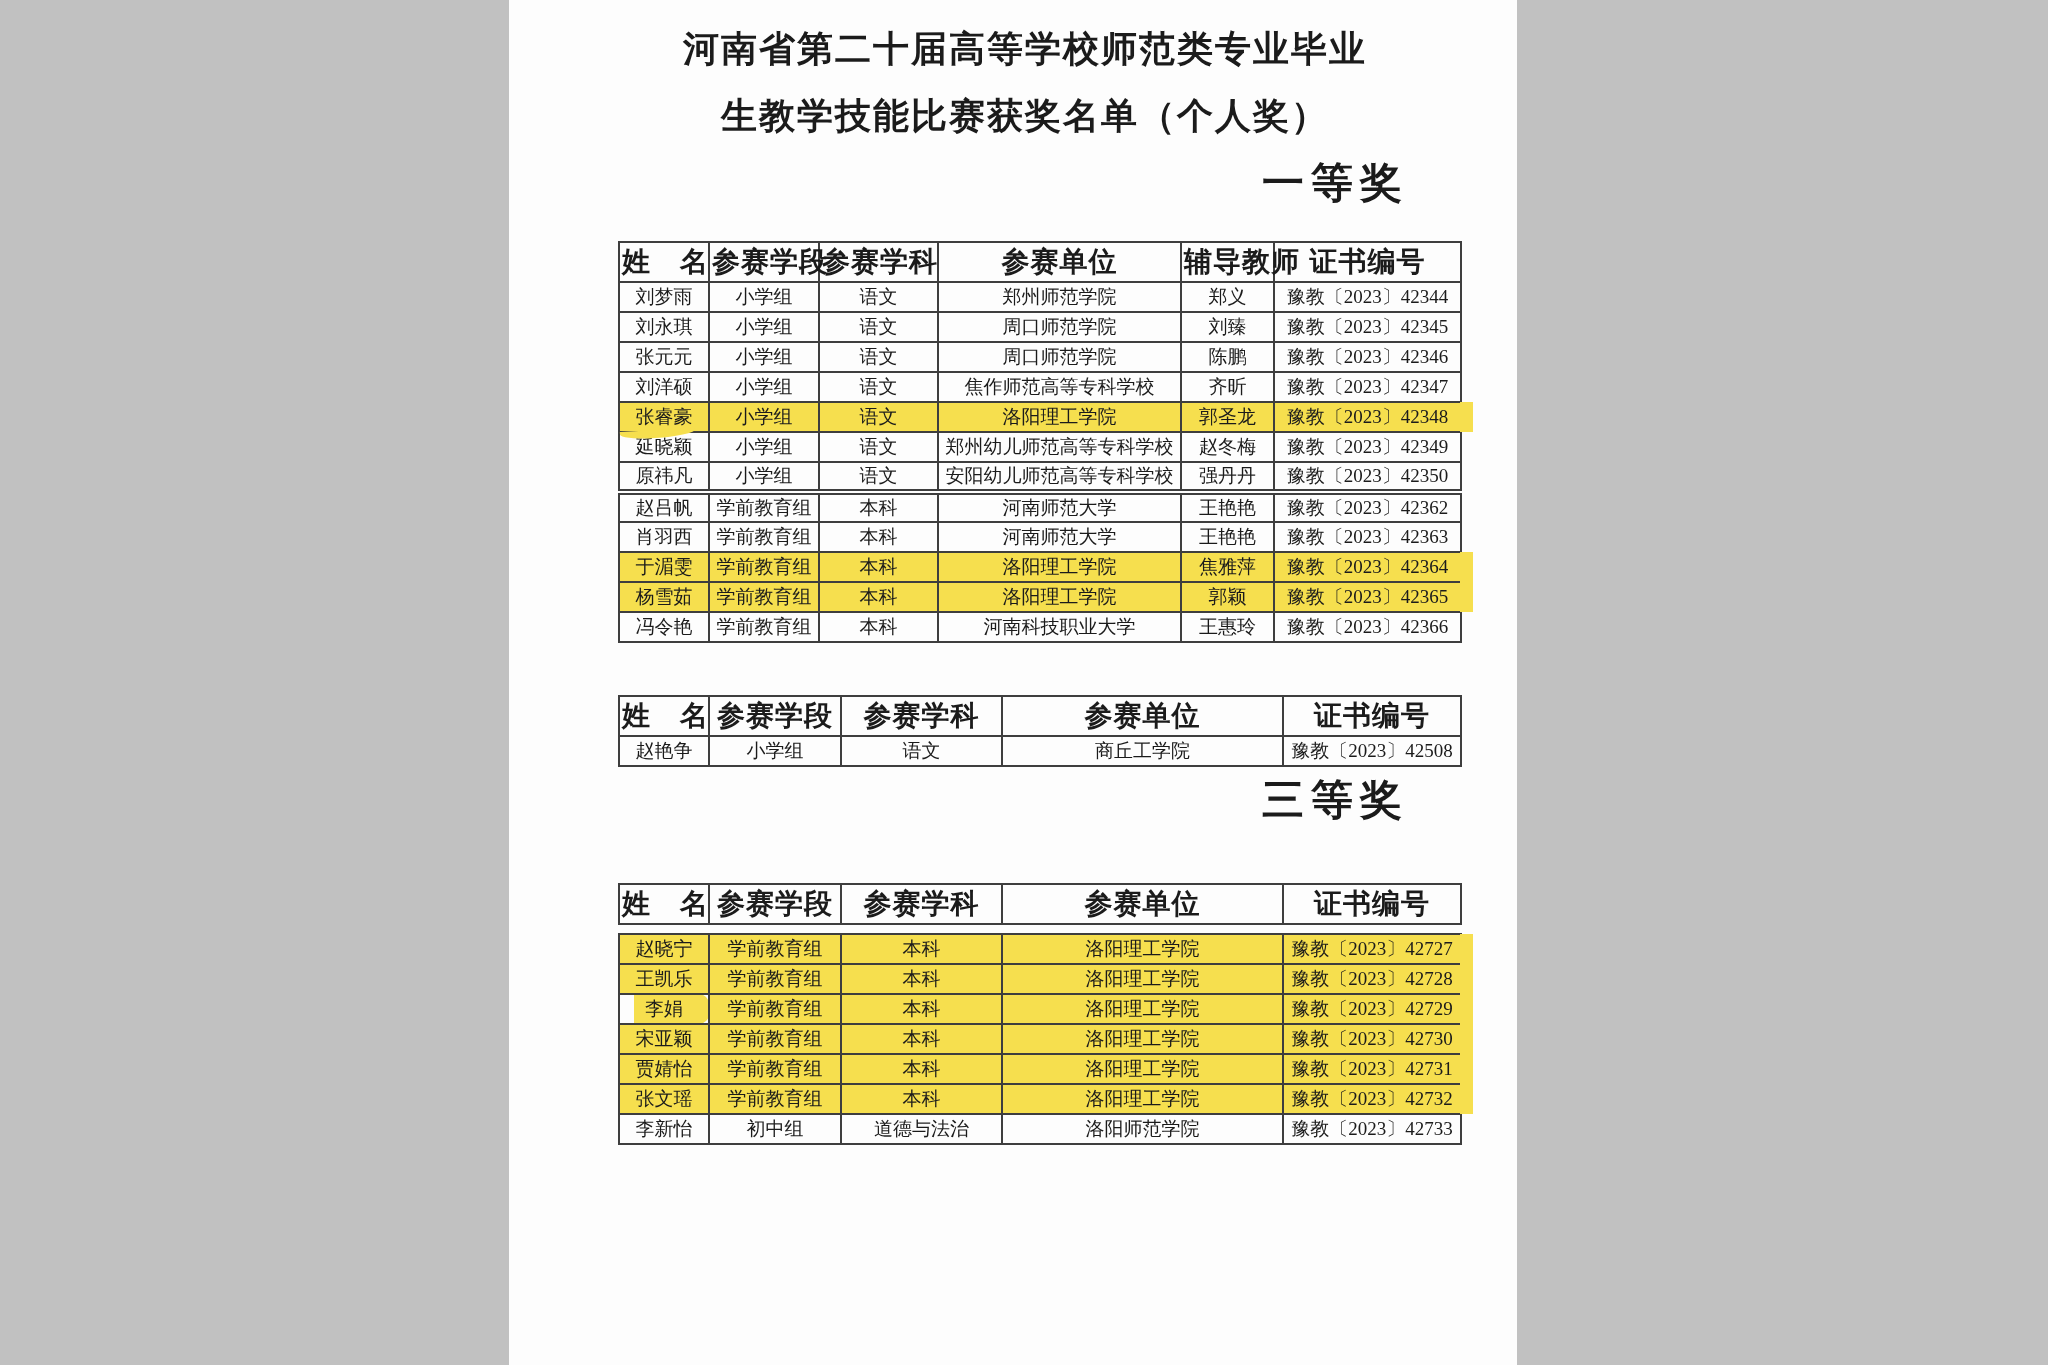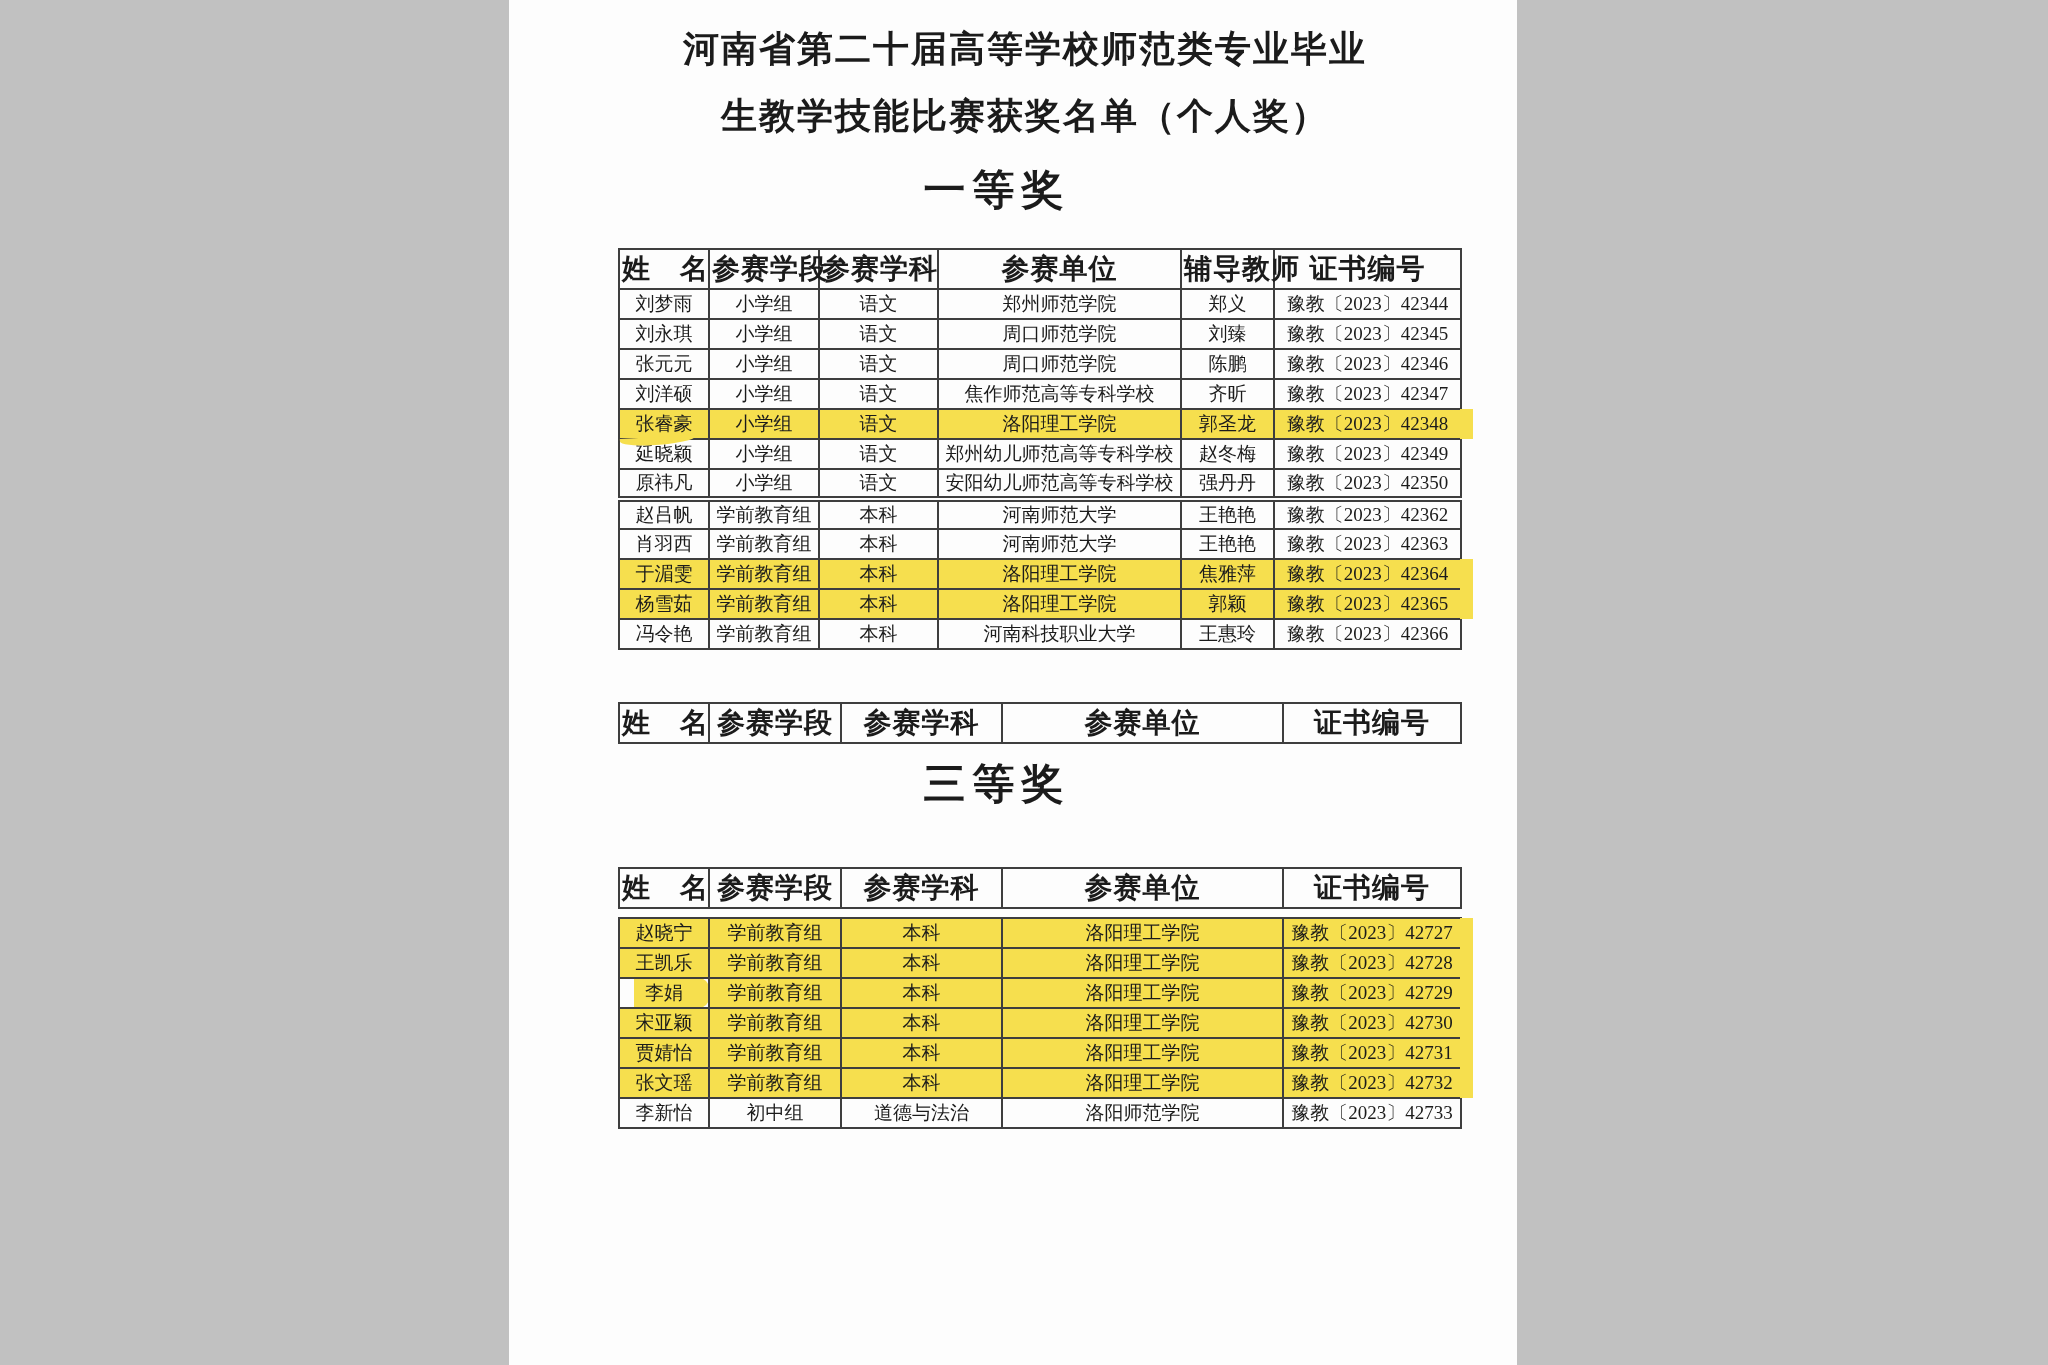--- a/index.html
+++ b/index.html
@@ -20,21 +20,21 @@
   .page{
     position:absolute;left:509px;top:0;width:1008px;height:1365px;
     background:var(--page);overflow:hidden;
   }
   .doc{position:absolute;left:109px;top:0;width:842px;}
   .title{
     padding-top:16px;text-align:center;font-size:36px;line-height:67px;
     font-weight:700;letter-spacing:2px;position:relative;left:-14px;white-space:nowrap;
   }
   h2.section-heading{
-    margin:16px;text-align:center;font-size:42px;line-height:48px;font-weight:700;
+    margin:9px;text-align:right;font-size:42px;line-height:48px;font-weight:700;
     letter-spacing:7px;position:relative;left:-42px;
   }
   .h-first{margin-top:46px;}
   .h-second{margin-top:70px;}
   .h-third{margin-top:68px;}
   .t-first{margin-top:34px;}
   .t-second{margin-top:52px;}
   .t-third-head{margin-top:59px;}
   .t-third-body{margin-top:8px;}
   table{
@@ -211,20 +211,27 @@
       <thead>
           <tr>
             <th>姓　名</th>
             <th>参赛学段</th>
             <th>参赛学科</th>
             <th>参赛单位</th>
             <th>证书编号</th>
           </tr>
         </thead>
       <tbody>
+          <tr>
+            <td>赵艳争</td>
+            <td>小学组</td>
+            <td>语文</td>
+            <td>商丘工学院</td>
+            <td>豫教〔2023〕42508</td>
+          </tr>
         </tbody>
     </table>
 
     <h2 class="section-heading h-third">三等奖</h2>
 
     <table class="t-third-head">
       <colgroup>
         <col class="d0">
           <col class="d1">
           <col class="d2">

